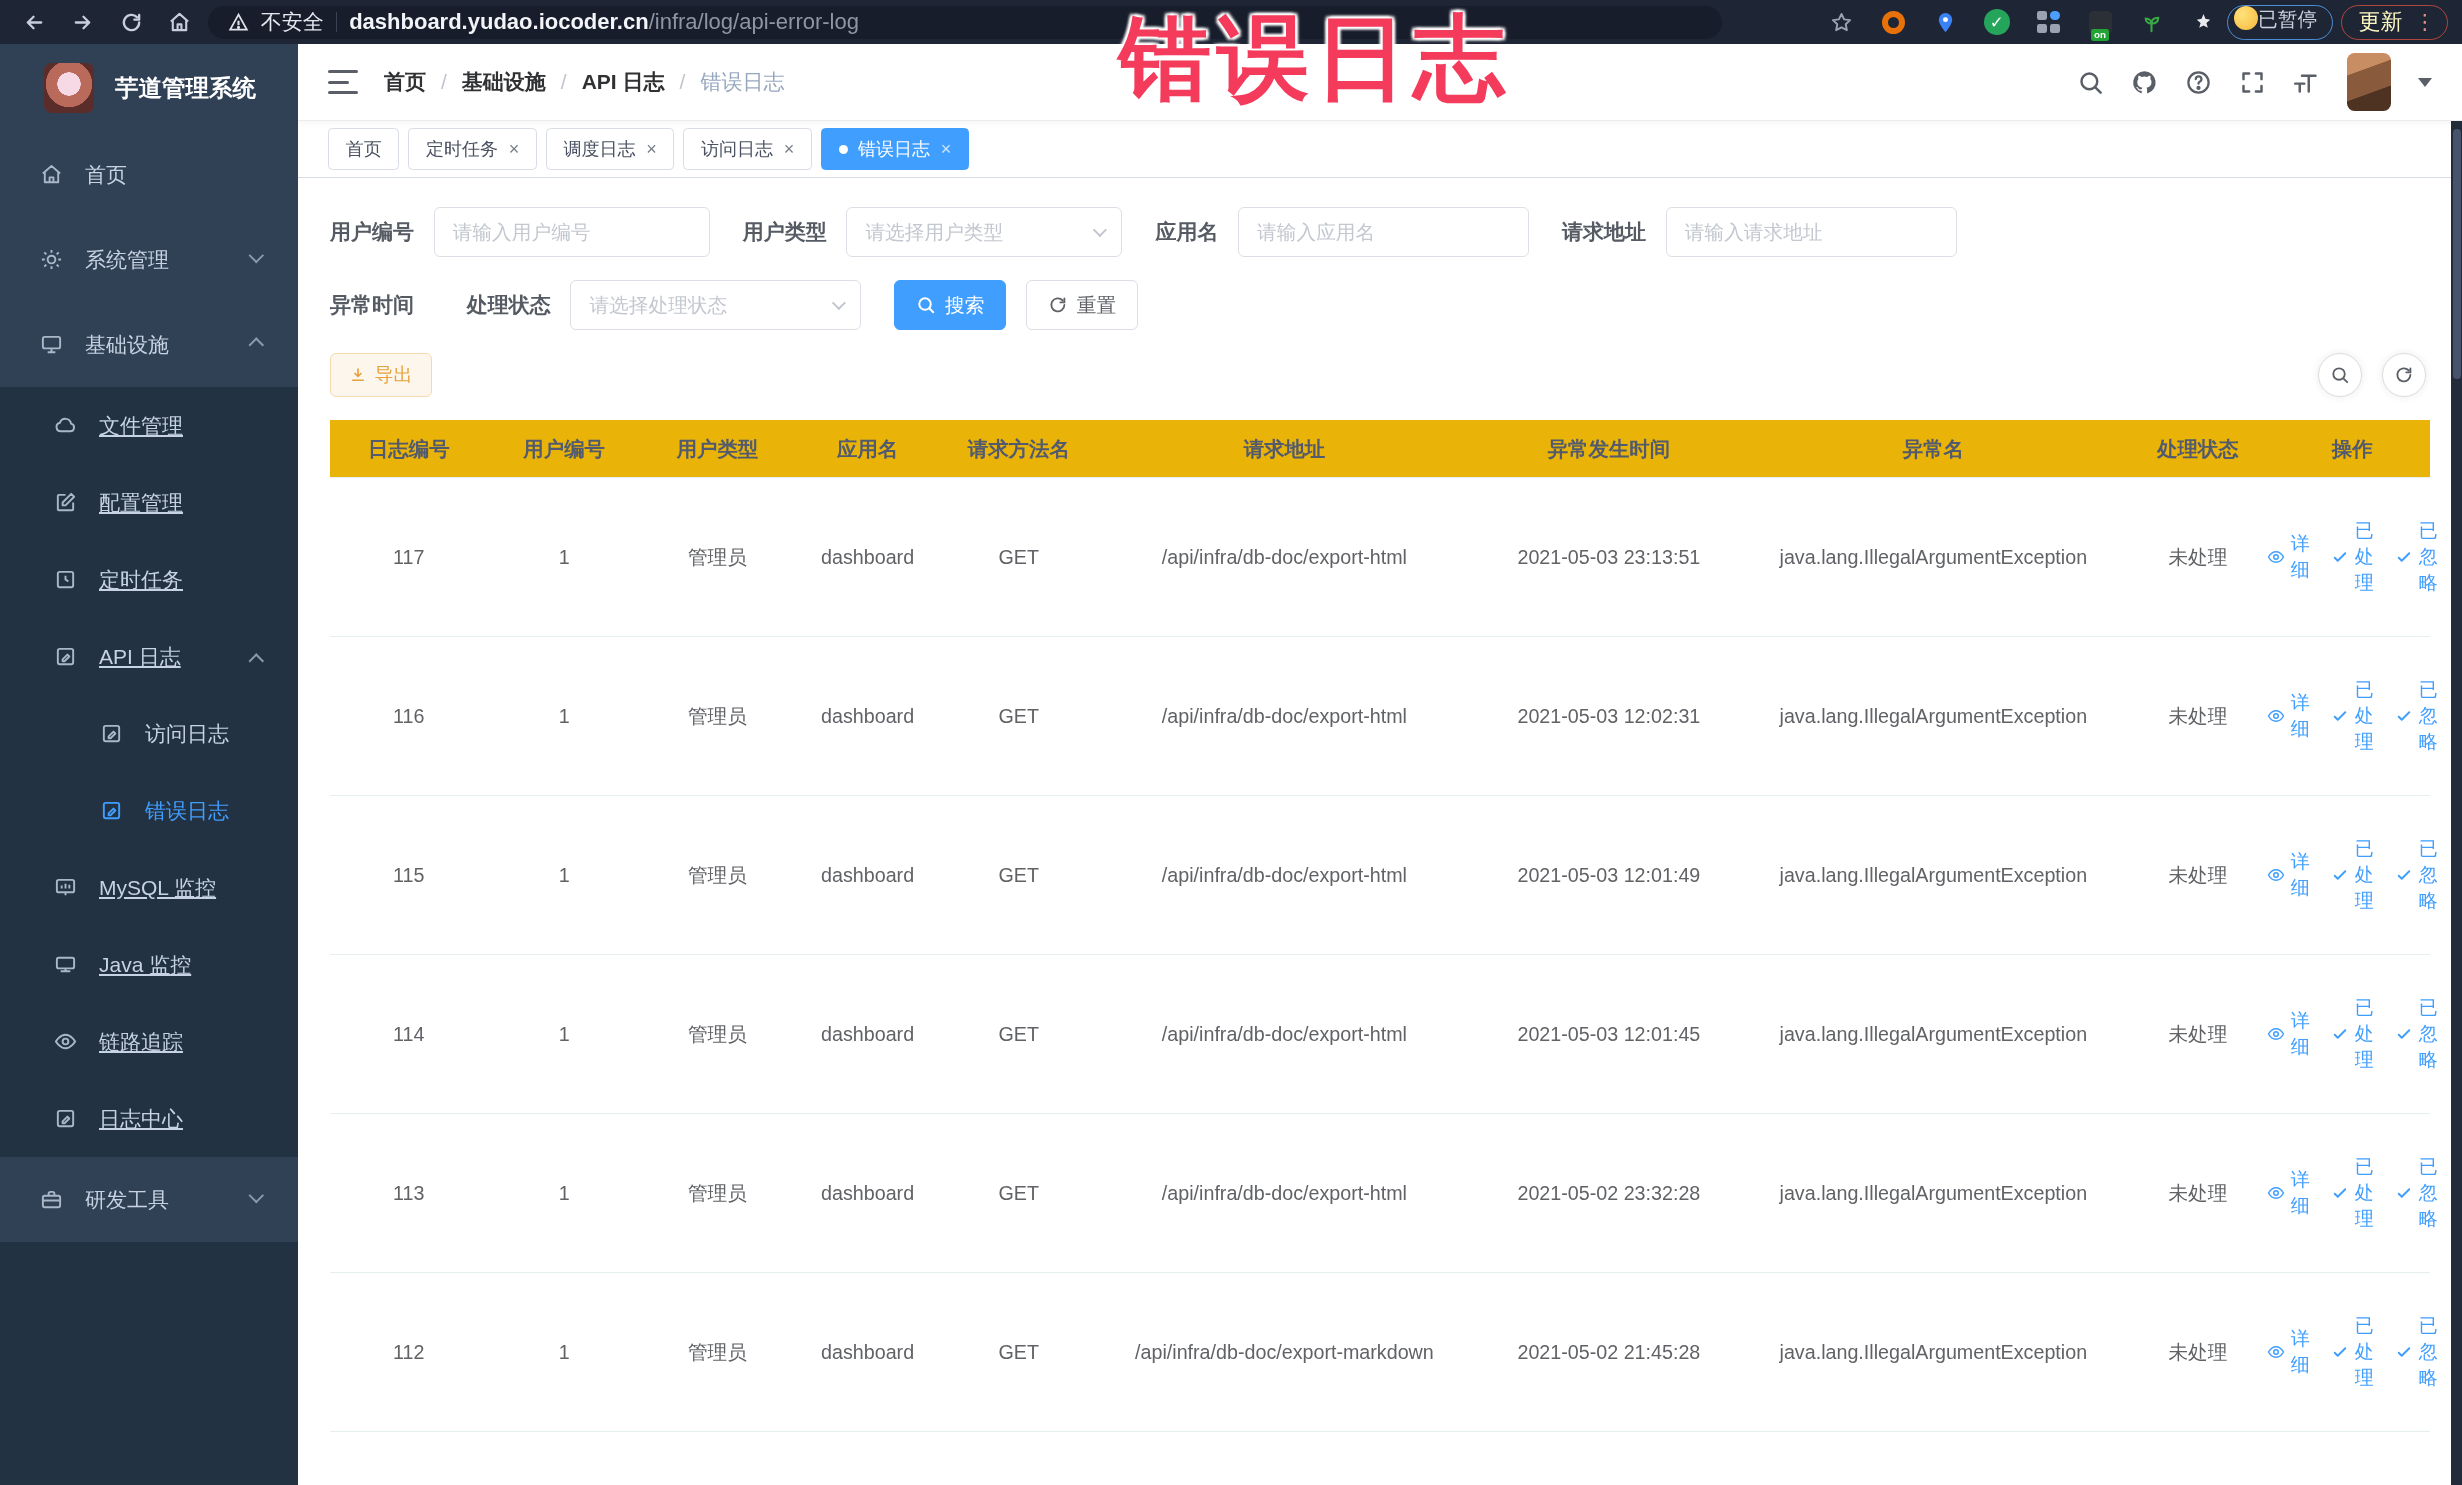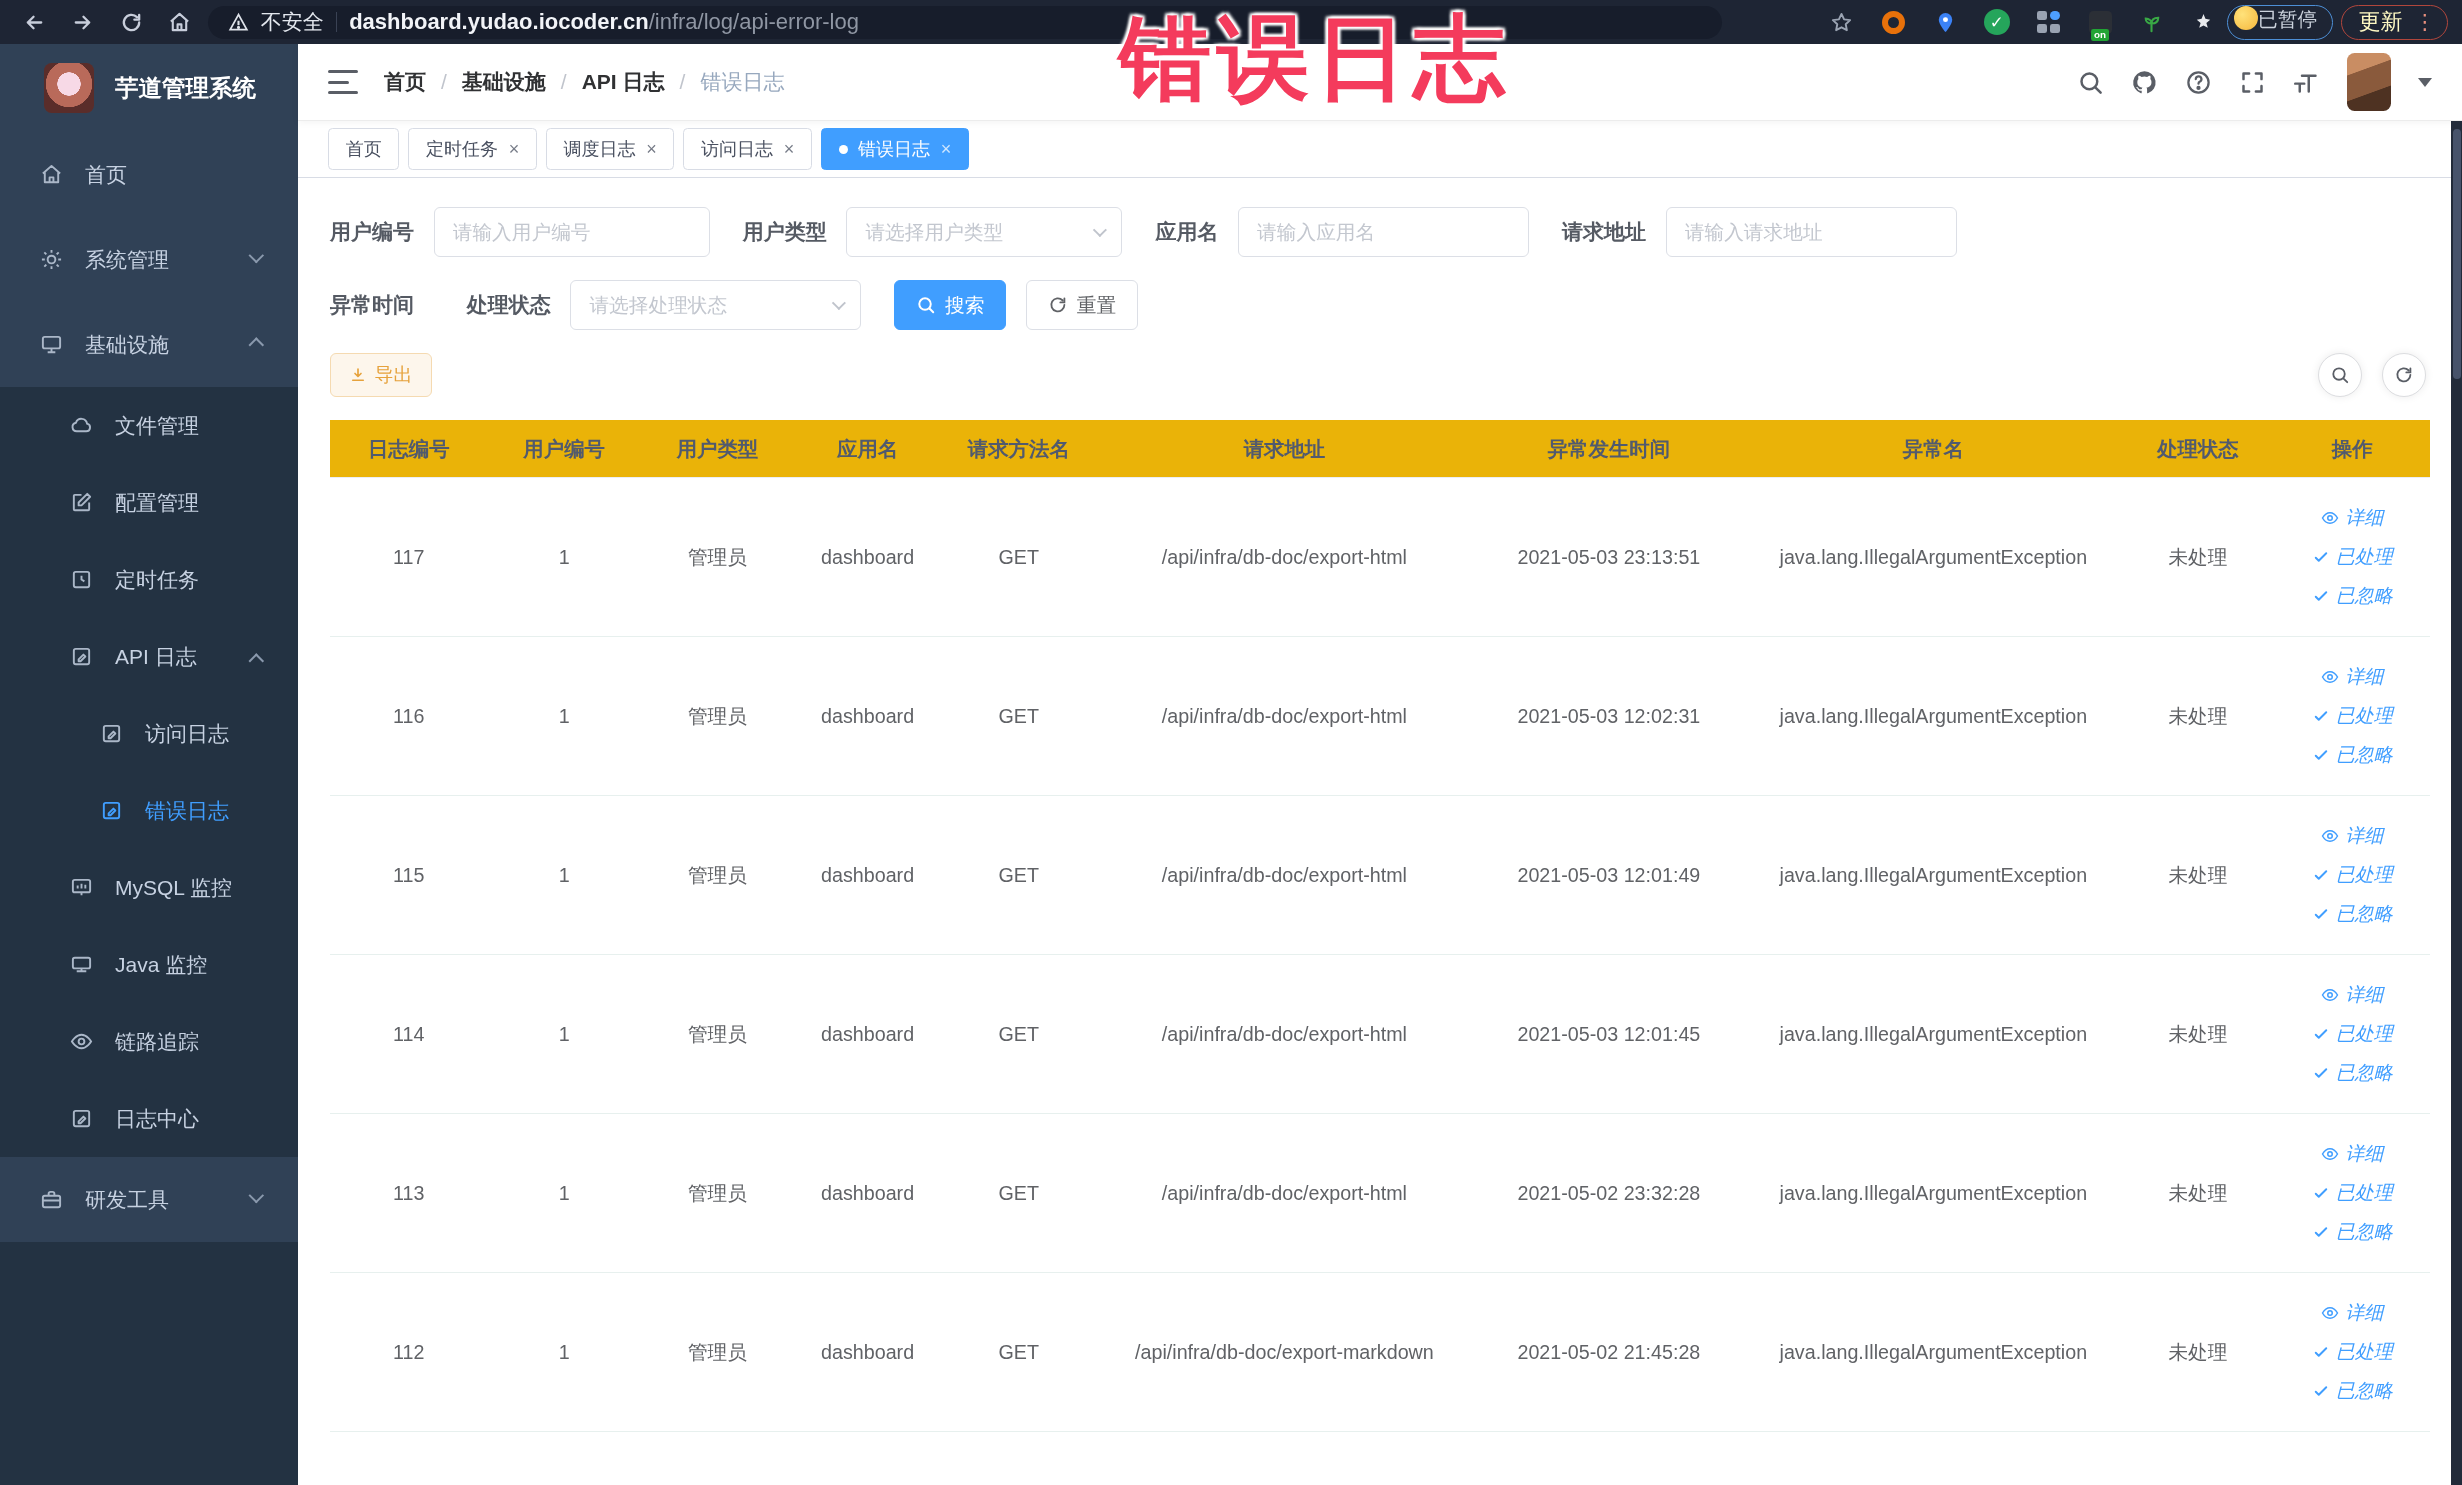--- a/index.html
+++ b/index.html
@@ -49,21 +49,21 @@
 
   
   .sidebar { position:absolute; left:0; top:44px; width:298px; height:1442px; background:#233242; overflow:hidden; }
   .side-top { background:#304156; }
   .logo-row { height:88px; display:flex; align-items:center; padding-left:44px; gap:21px; }
   .logo-img { width:50px; height:50px; border-radius:7.6px;
     background:radial-gradient(circle at 50% 42%, #f7d9e6 0 30%, #b96a5a 31% 60%, #5a2d2a 61%); }
   .side-title { color:#fff; font-size:23.5px; font-weight:700; }
   .menu-item { display:flex; align-items:center; color:#c7d2e2; font-size:21px; cursor:pointer; position:relative; }
   .menu-item.l1 { height:85px; padding-left:38px; background:#304156; }
-  .menu-item.l2 { height:77px; padding-left:68px; }
+  .menu-item.l2 { height:77px; padding-left:52px;text-decoration:underline; }
   .menu-item.l3 { height:77px; padding-left:98px; }
   .menu-item .mi-ic { width:26px; height:26px; display:flex; align-items:center; justify-content:center; margin-right:21px; color:#aab7c8; }
   .menu-item .mi-ic svg { width:23px; height:23px; }
   .menu-item.active, .menu-item.active .mi-ic { color:#409eff; }
   .chev { position:absolute; right:36px; width:10.6px; height:10.6px; border-right:2.3px solid #8a99ad; border-bottom:2.3px solid #8a99ad; }
   .chev.down { transform:rotate(45deg); top:33px; }
   .chev.up { transform:rotate(-135deg); top:38px; }
 
   
   .main { position:absolute; left:298px; top:44px; width:2164px; height:1442px; background:#fff; }
@@ -124,21 +124,21 @@
     box-shadow:0 0 9px rgba(0,0,0,.08); display:flex; align-items:center; justify-content:center; color:#5a5e66; }
   .circle-btn svg { width:19.7px; height:19.7px; }
 
   .data-table { width:2100px; }
   .t-head, .t-row { display:grid;
     grid-template-columns:7.5% 7.3% 7.3% 7% 7.4% 17.9% 13% 17.9% 7.3% 7.4%; align-items:center; }
   .t-head { height:58px; background:#eab308; border-bottom:1.5px solid #ebeef5; }
   .th { text-align:center; font-size:20.4px; font-weight:700; color:#515a6e; }
   .t-row { height:159px; border-bottom:1.5px solid #e7f0ee; font-size:19.7px; color:#606266; }
   .td { text-align:center; padding:0 6px; word-break:break-all; }
-  .td-actions { display:flex; flex-direction:column; align-items:center; justify-content:center; gap:13px;font-style:italic; }
+  .td-actions { display:flex; flex-direction:row; align-items:center; justify-content:center; gap:21px; }
   .action-link { color:#409eff; font-size:19px; display:inline-flex; align-items:center; gap:6px; cursor:pointer; }
   .action-link svg { width:18px; height:18px; }
 
   
   .scrollbar-strip { position:absolute; right:0; top:121px; width:10.6px; height:1365px; background:#222b3a; z-index:6; }
   .scroll-thumb { position:absolute; top:7.6px; left:1.5px; width:7.6px; height:250px; border-radius:3.8px; background:#47536b; }
 
   
   .overlay-annotation { position:absolute; left:1119px; top:7.6px; z-index:50; font-size:92px; font-weight:800;
     color:#f43b5c; letter-spacing:6px; line-height:1.1; white-space:nowrap;

